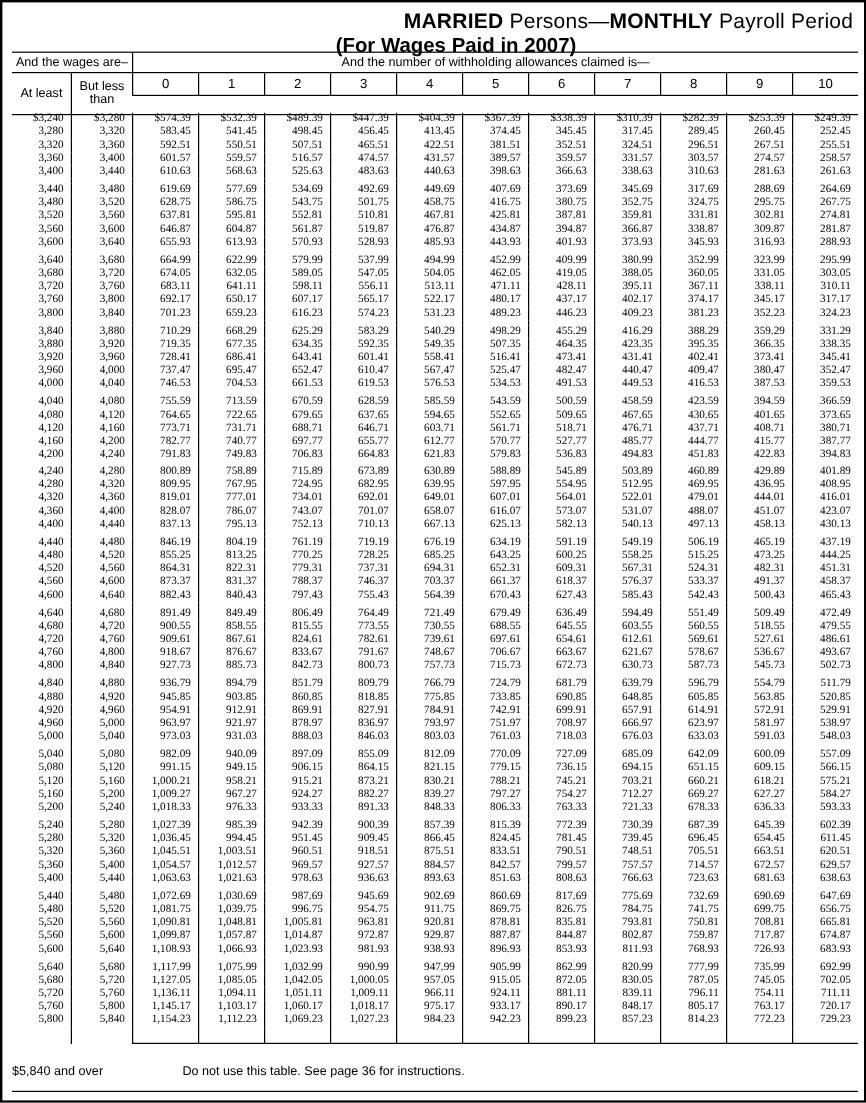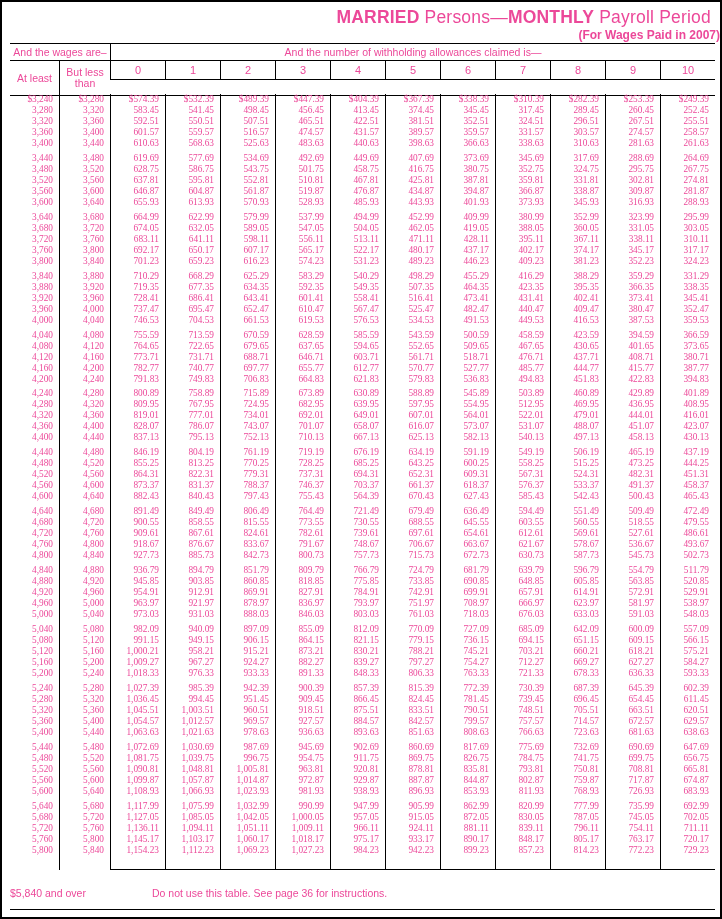--- a/index.html
+++ b/index.html
@@ -4,40 +4,40 @@
 <style>
   html, body { margin: 0; padding: 0; background: #e8e8e8; }
   .page {
     position: relative;
     width: 722px;
     height: 919px;
     background: #ffffff;
     border: 2px solid #000;
     box-sizing: border-box;
     font-family: "Liberation Sans", sans-serif;
-    color: #ec4899;
+    color: #000000;
     overflow: hidden;
   }
   .title {
     position: absolute;
     top: 5px;
     right: 9px;
     font-size: 17.5px;
     white-space: nowrap;
     letter-spacing: 0.2px;
   }
   .title span { white-space: pre; }
   .title .b { font-weight: bold; }
   .subtitle {
     position: absolute;
     top: 26px;
     left: 38px;
     right: 0;
-    text-align: right;
-    font-size: 12px;
+    text-align: center;
+    font-size: 17px;
     font-weight: bold;
   }
   
   .thead {
     position: absolute;
     top: 41px;
     left: 8px;
     width: 705px;
     display: grid;
     grid-template-columns: 49px 51px repeat(11, 55px);

